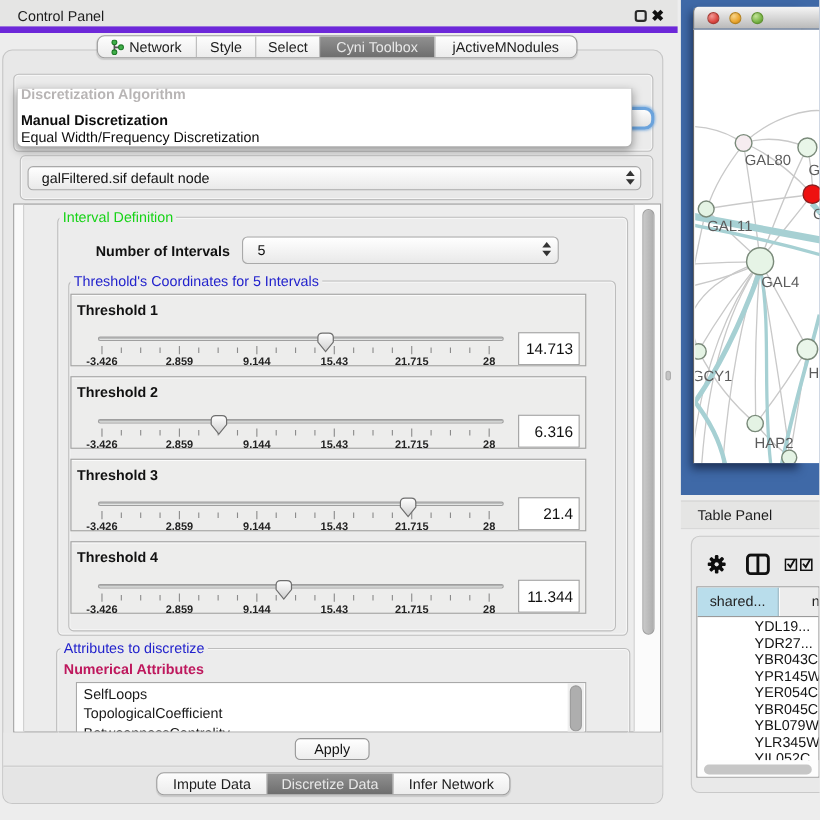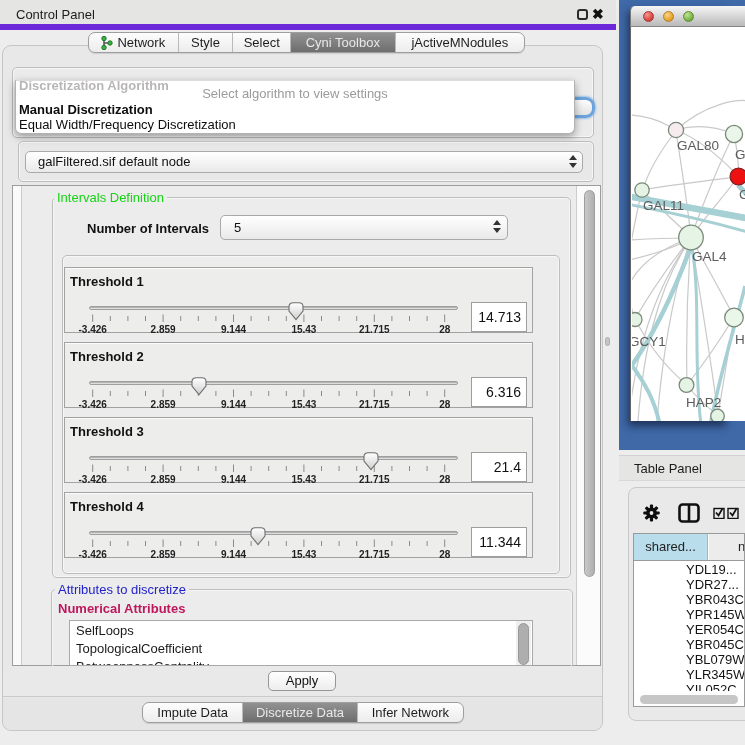--- a/index.html
+++ b/index.html
@@ -92,21 +92,20 @@
   <div class="tab sel" style="width:105px;">Cyni Toolbox</div>
   <div class="tab" style="width:129px;">jActiveMNodules</div>
 </div>
 
 <div class="abs group" style="left:12px; top:67px; width:582px; height:71px; background:#ebebeb;"></div>
 
 <div class="abs" style="left:558px; top:97px; width:37px; height:21px; border:3px solid #6ba3dc; border-radius:9px; background:linear-gradient(#fdfdfd,#e3e3e3); box-shadow:0 0 2px 1px rgba(107,163,220,0.6);"></div>
 
 <div class="abs" id="popup" style="left:15px; top:80px; width:560px; height:54px; background:#fff; border:1px solid #b2b2b2; border-top-color:#dcdcdc; border-radius:0 0 6px 6px; box-shadow:0 3px 9px rgba(0,0,0,0.35);">
   <div style="position:absolute; left:3px; top:-3px; font-size:13px; font-weight:bold; color:rgba(98,92,90,0.45);">Discretization Algorithm</div>
-  <div style="position:absolute; left:0; top:5px; width:100%; text-align:center; font-size:13px; color:#9b9b9b;">Select algorithm to view settings</div>
   <div style="position:absolute; left:3px; top:21px; font-size:13px; font-weight:bold; color:#0d0d0d;">Manual Discretization</div>
   <div style="position:absolute; left:3px; top:36px; font-size:13px; color:#0d0d0d;">Equal Width/Frequency Discretization</div>
 </div>
 
 <div class="abs group" style="left:18px; top:141px; width:576px; height:41px;"></div>
 <div class="abs glabel" style="left:27px; top:134px; background:#3b82f6; color:#2a2a2a;margin-top:19px;">Table Data</div>
 <div class="abs combo" style="left:25px; top:151px; width:558px; height:22px; line-height:20px; padding-left:12px;">galFiltered.sif default node</div>
 <div class="abs arrows" style="left:569px; top:155px;">
     <div class="up"></div>
     <div class="dn"></div>
@@ -116,30 +115,31 @@
 
   <div class="abs" style="left:0; top:0; width:9px; height:481px; background:#fafafa; border-right:1px solid #cccccc;"></div>
   <div class="abs" style="left:563px; top:0; width:26px; height:481px; background:#fbfbfb; border-left:1px solid #cccccc;"></div>
 
   <div class="abs" style="left:571px; top:4px; width:11px; height:387px; background:linear-gradient(90deg,#c9c9c9,#aeaeae); border:1px solid #9d9d9d; border-radius:6px;"></div>
 </div>
 
 <div class="abs" id="content" style="left:0; top:0; width:745px; height:745px; pointer-events:none;">
 
   <div class="abs group" style="left:52px; top:197px; width:519px; height:381px;"></div>
-  <div class="abs glabel" style="left:54px; top:190px; background:#ececec; color:#17d317;">Intervals Definition</div>
+  <div class="abs glabel" style="left:54px; top:190px; background:#ececec; color:#17d317;">Interval Definition</div>
 
   <div class="abs" style="left:87px; top:221px; font-size:13px; font-weight:bold; color:#111;">Number of Intervals</div>
   <div class="abs combo" style="left:220px; top:215px; width:288px; height:25px; line-height:23px; padding-left:13px;">5</div>
   <div class="abs arrows" style="left:493px; top:220px;">
       <div class="up"></div>
       <div class="dn"></div>
     </div>
 
   <div class="abs group" style="left:62px; top:255px; width:498px; height:319px;"></div>
+  <div class="abs glabel" style="left:64px; top:248px; background:#ececec; color:#2222cc;">Threshold's Coordinates for 5 Intervals</div>
 
   <div id="THP">
       <div class="abs thpanel" style="top:267px;">
         <div class="tl">Threshold 1</div>
         <div class="track"></div>
         <svg class="ticks" width="469" height="75" viewBox="0 0 469 75">
           <line x1="27.7" y1="46.5" x2="27.7" y2="54" stroke="#8a8a8a" stroke-width="1"></line>
           <line x1="45.3" y1="48" x2="45.3" y2="53" stroke="#8a8a8a" stroke-width="1"></line>
           <line x1="62.900000000000006" y1="48" x2="62.900000000000006" y2="53" stroke="#8a8a8a" stroke-width="1"></line>
           <line x1="80.5" y1="48" x2="80.5" y2="53" stroke="#8a8a8a" stroke-width="1"></line>

